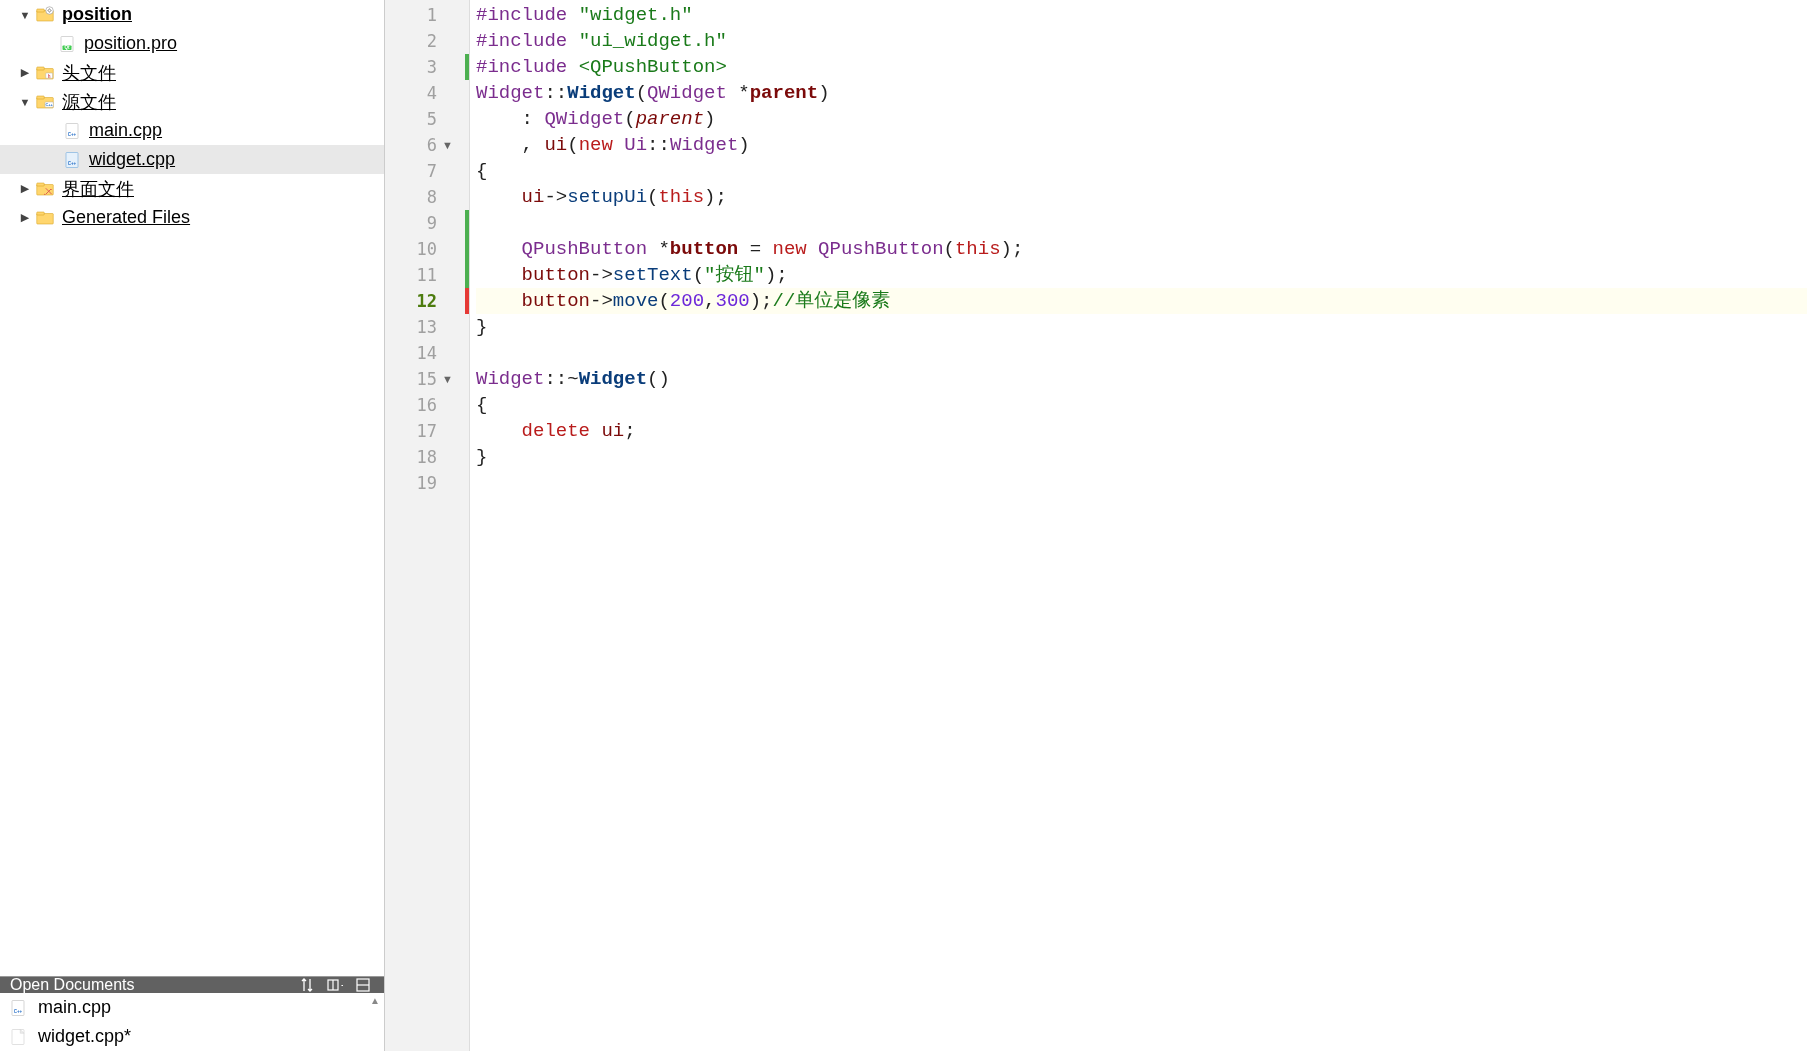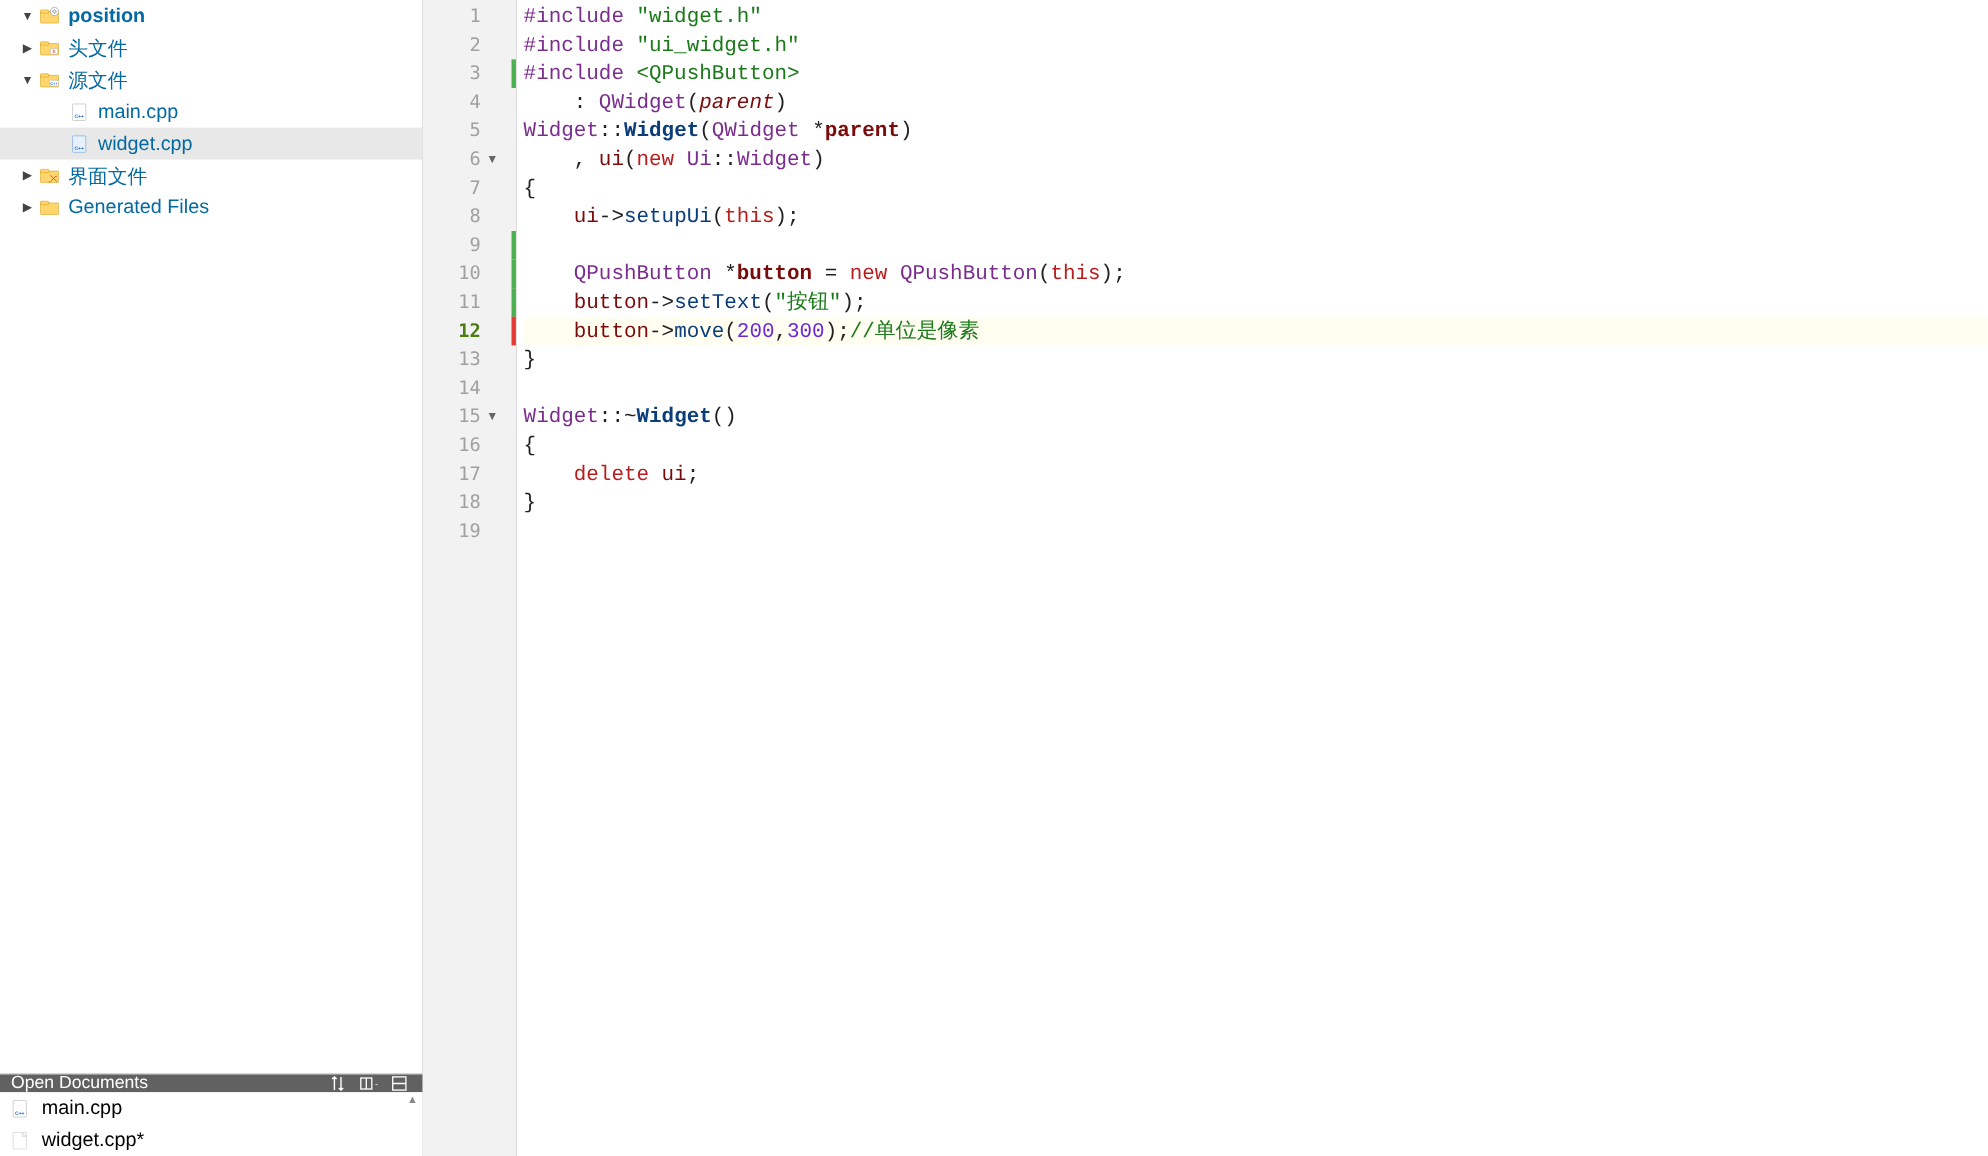--- a/index.html
+++ b/index.html
@@ -46,21 +46,21 @@
 }
 .icon {
   width: 20px;
   height: 20px;
   display: inline-flex;
   align-items: center;
   justify-content: center;
   margin-right: 7px;
 }
 .icon svg { width: 18px; height: 18px; }
-.tree-label { color: #0369a1; }
+.tree-label { color: #000000; text-decoration: underline; }
 .tree-label.bold { font-weight: bold; }
 .indent-0 { padding-left: 18px; }
 .indent-1 { padding-left: 40px; }
 .indent-2 { padding-left: 62px; }
 
 .open-docs {
   border-top: 1px solid #999;
 }
 .open-docs-header {
   background: #616161;
@@ -189,20 +189,31 @@
             <rect x="1" y="6" width="22" height="14" rx="1" fill="#ffd66e" stroke="#d4a017" stroke-width="0.7"></rect>
             <rect x="1" y="4" width="10" height="4" rx="1" fill="#ffd66e" stroke="#d4a017" stroke-width="0.7"></rect>
             <circle cx="18" cy="6" r="5" fill="#fff" stroke="#888" stroke-width="0.7"></circle>
             <path d="M18 3v1 M18 8v1 M15 6h1 M20 6h1 M16 4l.7.7 M19.3 7.3l.7.7 M16 8l.7-.7 M19.3 4.7l.7-.7" stroke="#888" stroke-width="0.9"></path>
             <circle cx="18" cy="6" r="1.5" fill="none" stroke="#888" stroke-width="0.9"></circle>
           </svg>
       </span>
       <span class="tree-label bold">position</span>
     </div>
 
+    <div class="tree-item indent-1">
+      <span class="arrow"></span>
+      <span class="icon">
+        <svg viewBox="0 0 24 24">
+            <rect x="4" y="2" width="16" height="20" rx="1" fill="#fff" stroke="#bbb" stroke-width="0.8"></rect>
+            <rect x="6" y="14" width="12" height="6" rx="1" fill="#41cd52"></rect>
+            <text x="12" y="19" font-size="6" fill="#fff" text-anchor="middle" font-weight="bold">Qt</text>
+          </svg>
+      </span>
+      <span class="tree-label">position.pro</span>
+    </div>
 
     <div class="tree-item indent-0">
       <span class="arrow">▶</span>
       <span class="icon">
         <svg viewBox="0 0 24 24">
             <rect x="1" y="6" width="22" height="14" rx="1" fill="#ffd66e" stroke="#d4a017" stroke-width="0.7"></rect>
             <rect x="1" y="4" width="10" height="4" rx="1" fill="#ffd66e" stroke="#d4a017" stroke-width="0.7"></rect>
             <rect x="13" y="12" width="9" height="7" rx="1" fill="#fff" stroke="#aaa" stroke-width="0.6"></rect>
             <text x="17.5" y="18" font-size="6" fill="#d9534f" text-anchor="middle" font-weight="bold">h</text>
           </svg>
@@ -379,22 +390,22 @@
         <span class="line-num">18</span>
       </div>
       <div class="gutter-line">
         <span class="line-num">19</span>
       </div>
     </div>
   <div class="code-area" id="code">
       <div class="code-line"><span class="tok-pp">#include</span> <span class="tok-str">"widget.h"</span></div>
       <div class="code-line"><span class="tok-pp">#include</span> <span class="tok-str">"ui_widget.h"</span></div>
       <div class="code-line"><span class="tok-pp">#include</span> <span class="tok-str">&lt;QPushButton&gt;</span></div>
+      <div class="code-line"><span class="tok-type">Widget</span><span class="tok-punct">::</span><span class="tok-func">Widget</span><span class="tok-punct">(</span><span class="tok-type">QWidget</span> <span class="tok-punct">*</span><span class="tok-param-bold">parent</span><span class="tok-punct">)</span></div>
       <div class="code-line">    <span class="tok-punct">:</span> <span class="tok-type">QWidget</span><span class="tok-punct">(</span><span class="tok-param">parent</span><span class="tok-punct">)</span></div>
-      <div class="code-line"><span class="tok-type">Widget</span><span class="tok-punct">::</span><span class="tok-func">Widget</span><span class="tok-punct">(</span><span class="tok-type">QWidget</span> <span class="tok-punct">*</span><span class="tok-param-bold">parent</span><span class="tok-punct">)</span></div>
       <div class="code-line">    <span class="tok-punct">,</span> <span class="tok-ident">ui</span><span class="tok-punct">(</span><span class="tok-kw">new</span> <span class="tok-type">Ui</span><span class="tok-punct">::</span><span class="tok-type">Widget</span><span class="tok-punct">)</span></div>
       <div class="code-line"><span class="tok-punct">{</span></div>
       <div class="code-line">    <span class="tok-ident">ui</span><span class="tok-punct">-&gt;</span><span class="tok-method">setupUi</span><span class="tok-punct">(</span><span class="tok-kw">this</span><span class="tok-punct">);</span></div>
       <div class="code-line"></div>
       <div class="code-line">    <span class="tok-type">QPushButton</span> <span class="tok-punct">*</span><span class="tok-var">button</span> <span class="tok-punct">=</span> <span class="tok-kw">new</span> <span class="tok-type">QPushButton</span><span class="tok-punct">(</span><span class="tok-kw">this</span><span class="tok-punct">);</span></div>
       <div class="code-line">    <span class="tok-ident">button</span><span class="tok-punct">-&gt;</span><span class="tok-method">setText</span><span class="tok-punct">(</span><span class="tok-str">"按钮"</span><span class="tok-punct">);</span></div>
       <div class="code-line current-line-bg">    <span class="tok-ident">button</span><span class="tok-punct">-&gt;</span><span class="tok-method">move</span><span class="tok-punct">(</span><span class="tok-num">200</span><span class="tok-punct">,</span><span class="tok-num">300</span><span class="tok-punct">);</span><span class="tok-comment">//单位是像素</span></div>
       <div class="code-line"><span class="tok-punct">}</span></div>
       <div class="code-line"></div>
       <div class="code-line"><span class="tok-type">Widget</span><span class="tok-punct">::~</span><span class="tok-func">Widget</span><span class="tok-punct">()</span></div>

